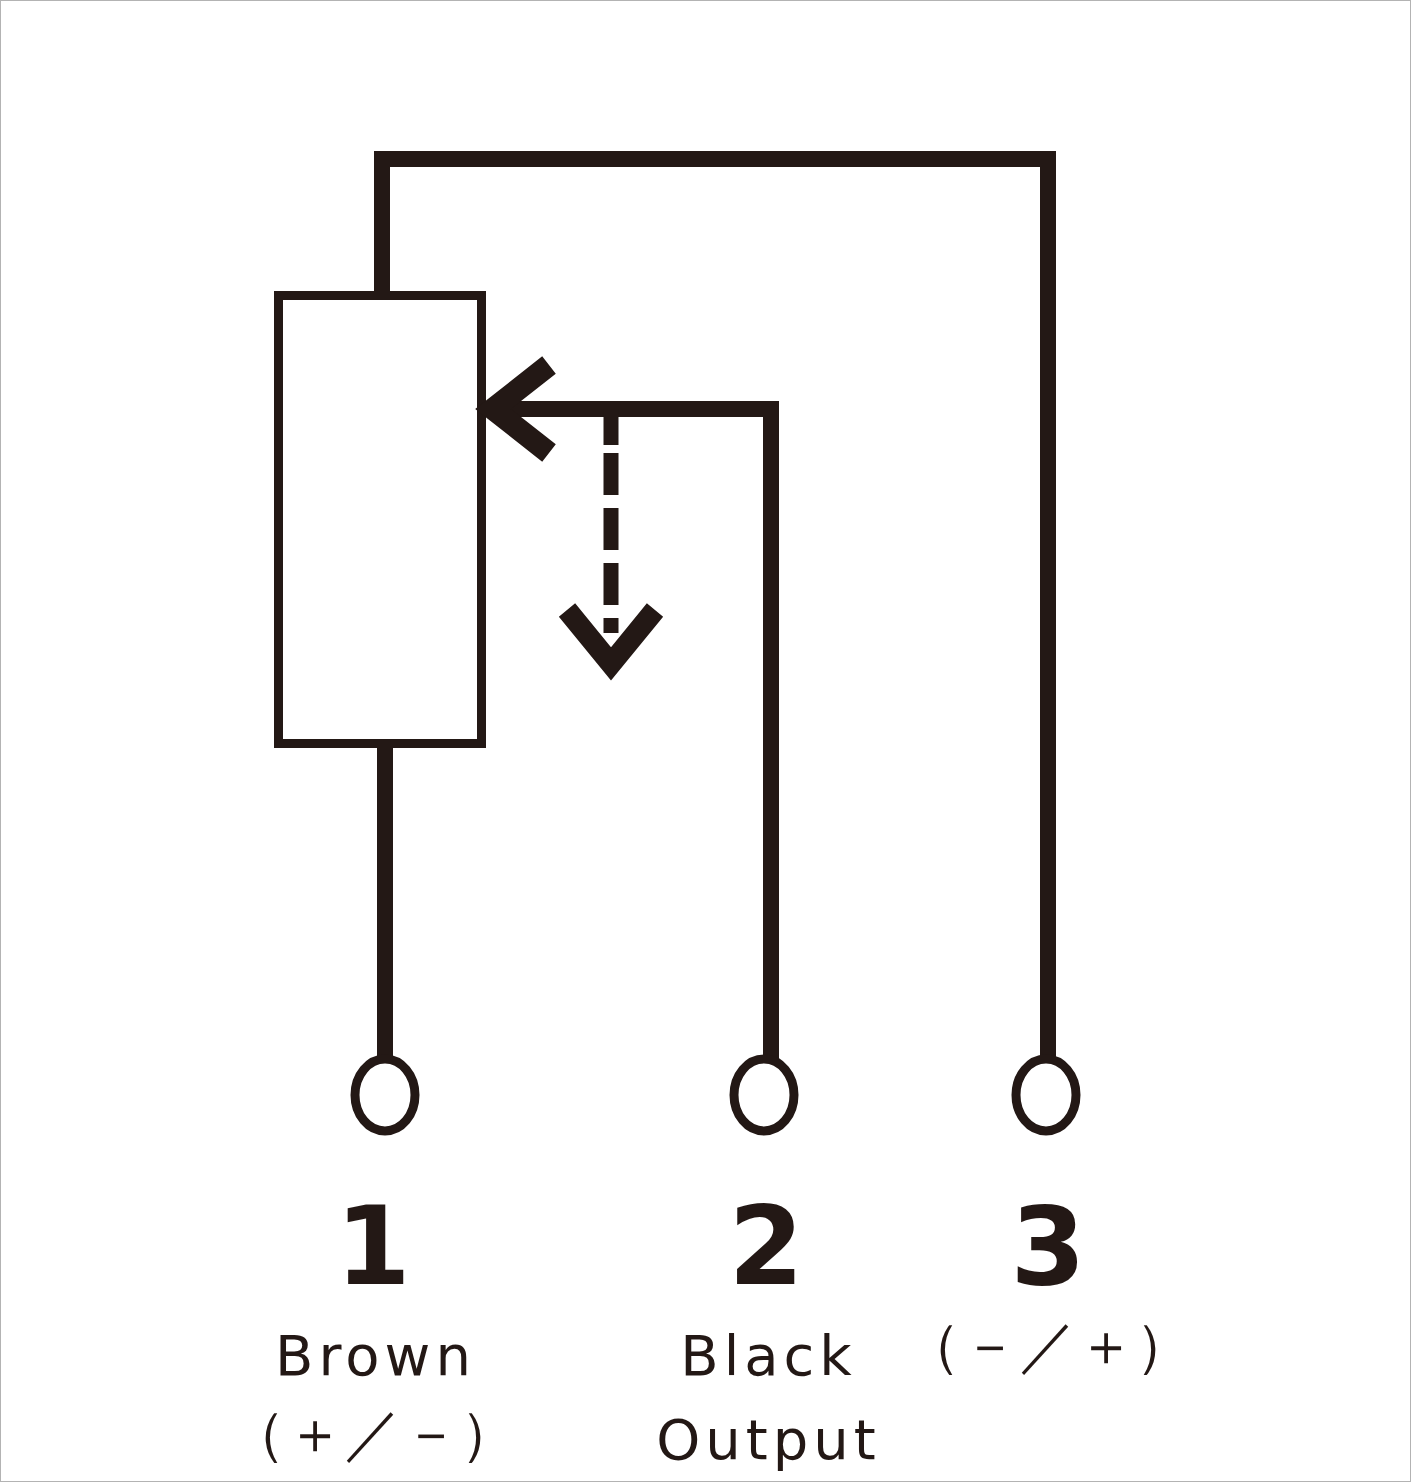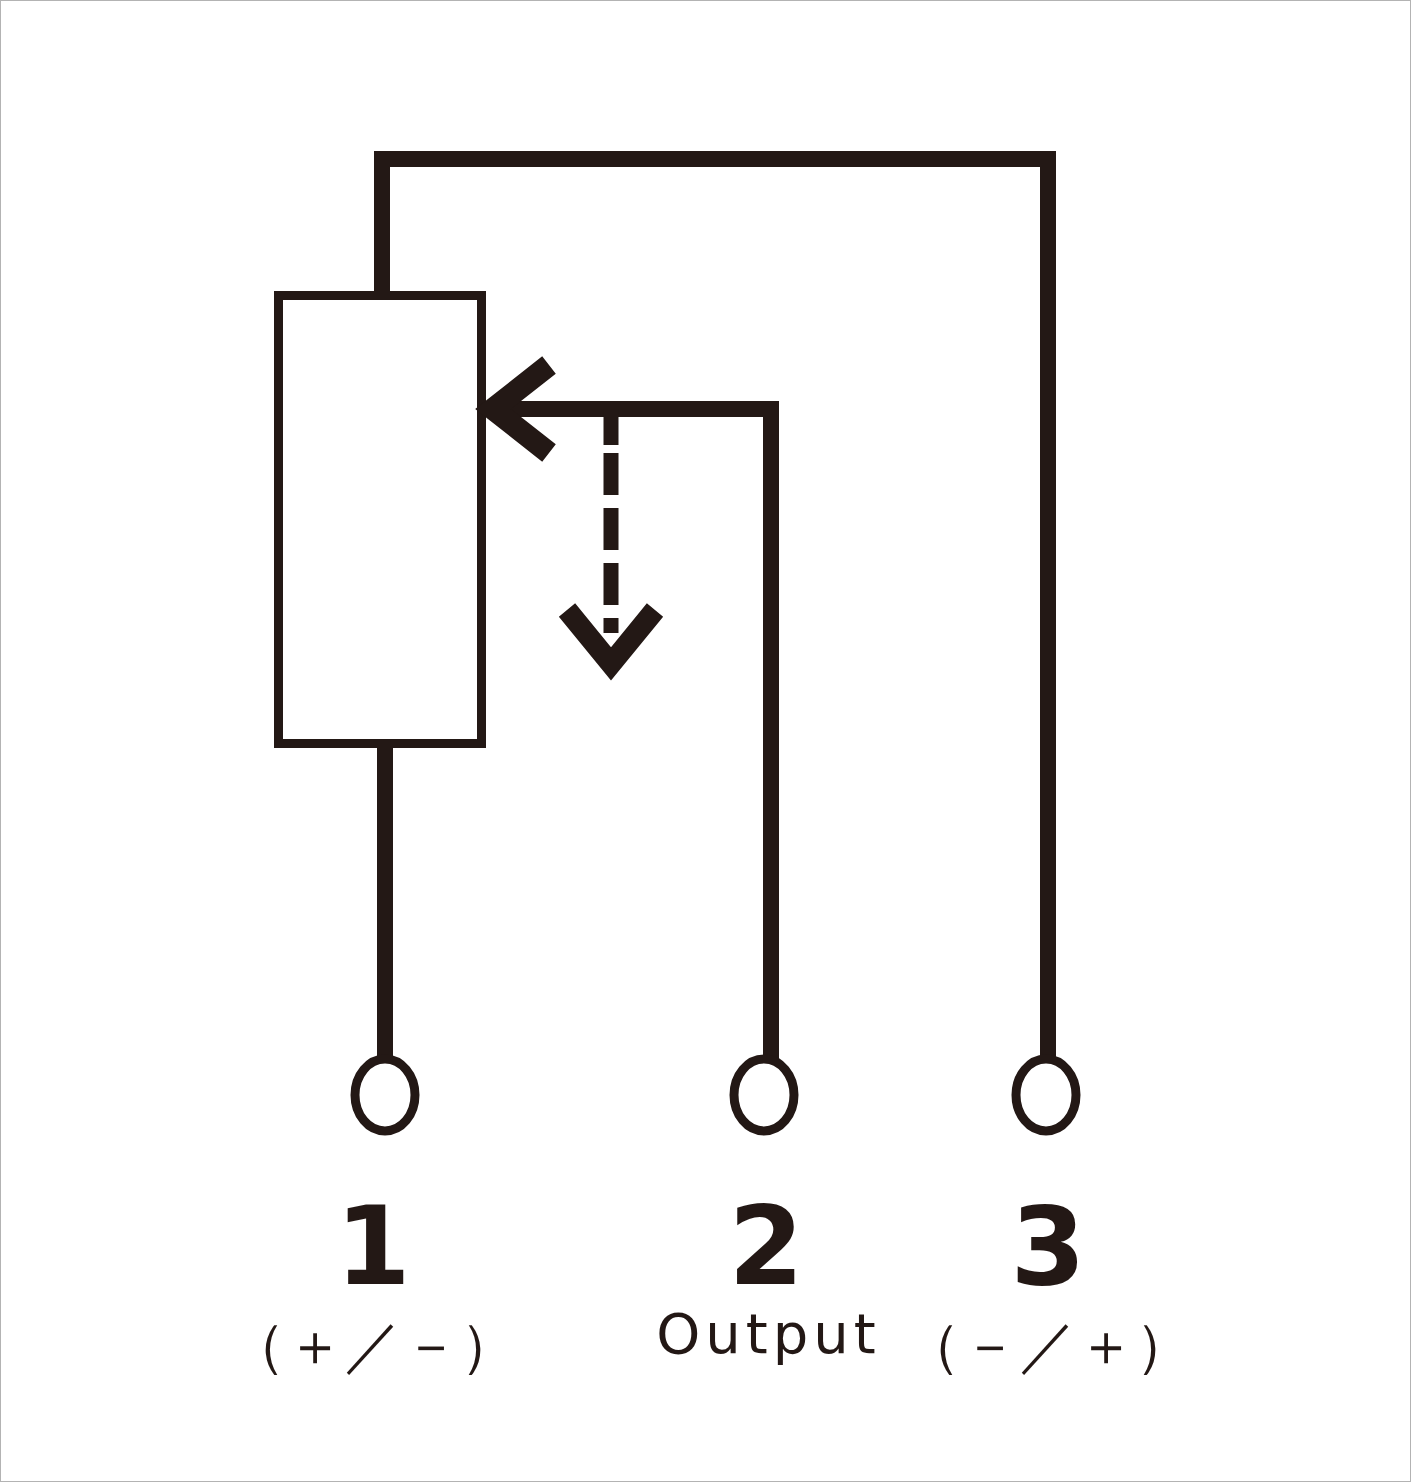--- a/index.html
+++ b/index.html
@@ -58,20 +58,21 @@
     line-height: 1.18;
     display: block;
     margin-top: 10px;
   }
   .terminal-sub {
     font-size: 56px;
     font-weight: 400;
     letter-spacing: 5px;
     line-height: 1.18;
     display: block;
+    margin-top: 18px;
     padding-left: 5px;
   }
   #label-1 { left: 172px; top: 1192px; width: 400px; }
   #label-2 { left: 565px; top: 1192px; width: 400px; }
   #label-3 { left: 847px; top: 1192px; width: 400px; }
 </style>
 </head>
 <body>
 
 <div id="diagram-root">
@@ -109,25 +110,27 @@
       <path d="M 566 609 L 610 663 L 654 609" fill="none" stroke="#231815" stroke-width="21" stroke-linecap="butt" stroke-linejoin="miter"></path>
     </g>
 
     <ellipse cx="384" cy="1094" rx="30" ry="36" fill="#ffffff" stroke="#231815" stroke-width="9"></ellipse>
     <ellipse cx="763" cy="1094" rx="30" ry="36" fill="#ffffff" stroke="#231815" stroke-width="9"></ellipse>
     <ellipse cx="1045" cy="1094" rx="30" ry="36" fill="#ffffff" stroke="#231815" stroke-width="9"></ellipse>
   </svg>
 
   <div class="terminal-label-group" id="label-1">
     <span class="terminal-number">1</span>
+    <span class="terminal-color-name">Brown</span>
     <span class="terminal-polarity">（＋／－）</span>
   </div>
 
   <div class="terminal-label-group" id="label-2">
     <span class="terminal-number">2</span>
+    <span class="terminal-color-name">Black</span>
     <span class="terminal-sub">Output</span>
   </div>
 
   <div class="terminal-label-group" id="label-3">
     <span class="terminal-number">3</span>
     <span class="terminal-polarity">（－／＋）</span>
   </div>
 
 </div>
 

